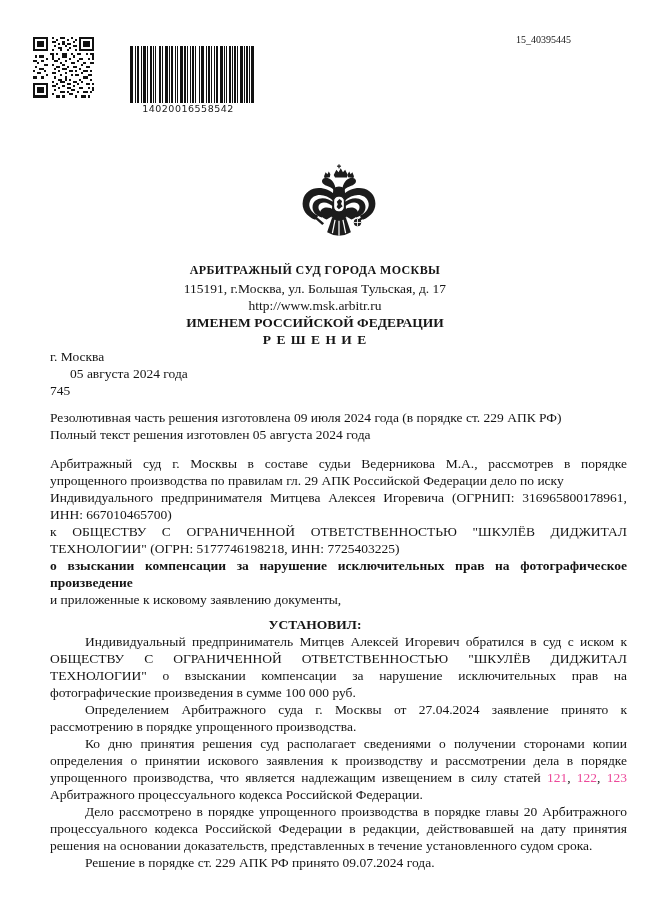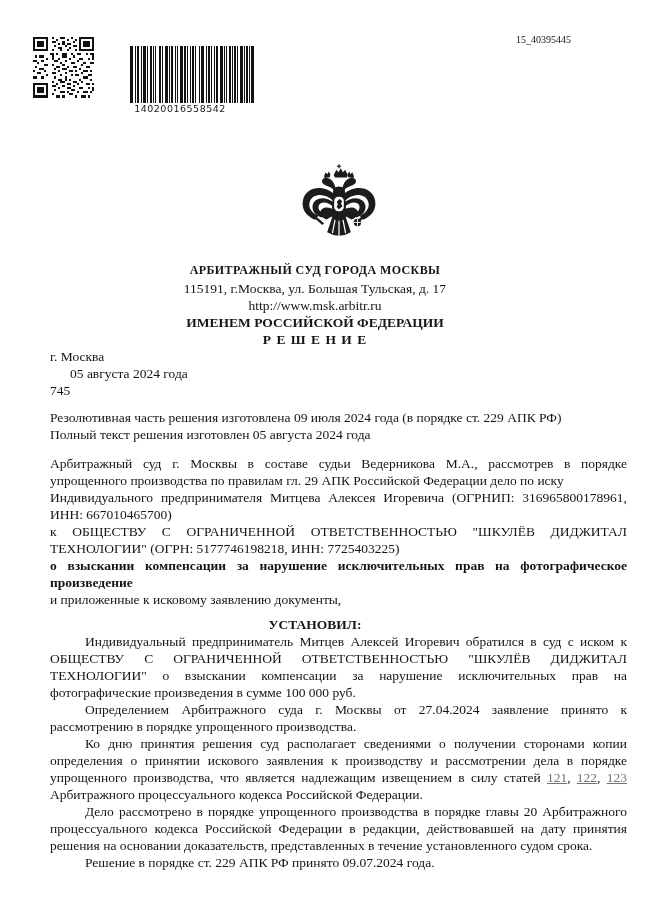--- a/index.html
+++ b/index.html
@@ -8,21 +8,21 @@
     width:667px; height:897px;
     margin:0 auto;
     background:#ffffff;
     font-family:"Liberation Serif", serif;
     font-size:13.5px;
     line-height:17px;
     color:#151515;
     overflow:hidden;
   }
   .qr { position:absolute; left:33px; top:36px; width:61px; height:62px; }
-  .barcode-wrap { position:absolute; left:130px; top:46px; width:100px; text-align:center; }
+  .barcode-wrap { position:absolute; left:130px; top:46px; width:116px; text-align:center; }
   .barcode-bars { display:block; width:124px; height:57px; }
   .barcode-num { font-family:"DejaVu Sans", sans-serif; font-size:9.5px; line-height:11px; color:#1a1a1a; letter-spacing:0.5px; }
   .doc-number { position:absolute; left:516px; top:31px; font-size:10px; }
   .eagle { position:absolute; left:295px; top:160px; width:88px; height:95px; }
 
   .content { position:absolute; left:50px; top:261px; width:577px; }
   .header { width:530px; text-align:center; }
   .court-name { font-weight:bold; font-size:12px; line-height:19px; letter-spacing:0.4px; }
   .address { line-height:17px; }
   .website { line-height:17px; }
@@ -32,21 +32,21 @@
   .meta { width:577px; }
   .meta-row { display:flex; justify-content:space-between;margin-left:20px; }
 
   .docbody p { margin:0; text-align:justify; }
   .docbody .single { text-align:left; }
   .gap-sm { margin-top:10px !important; }
   .gap-md { margin-top:12px !important; }
   .indent { text-indent:35px; }
   .bold { font-weight:bold; }
   .heading-ustanovil { text-align:center !important; font-weight:bold; margin-top:8px !important; width:530px; }
-  a.law-link { color:#737373; text-decoration:underline; cursor:pointer; }
+  a.law-link { color:#ec4899; cursor:pointer; }
 </style>
 </head>
 <body>
 
 <div class="page">
 
   <svg class="qr" viewBox="0 0 29 29" shape-rendering="crispEdges">
     <rect x="0" y="0" width="29" height="29" fill="#fff"></rect>
     <g fill="#111">
       <rect x="0" y="0" width="7" height="7"></rect>

